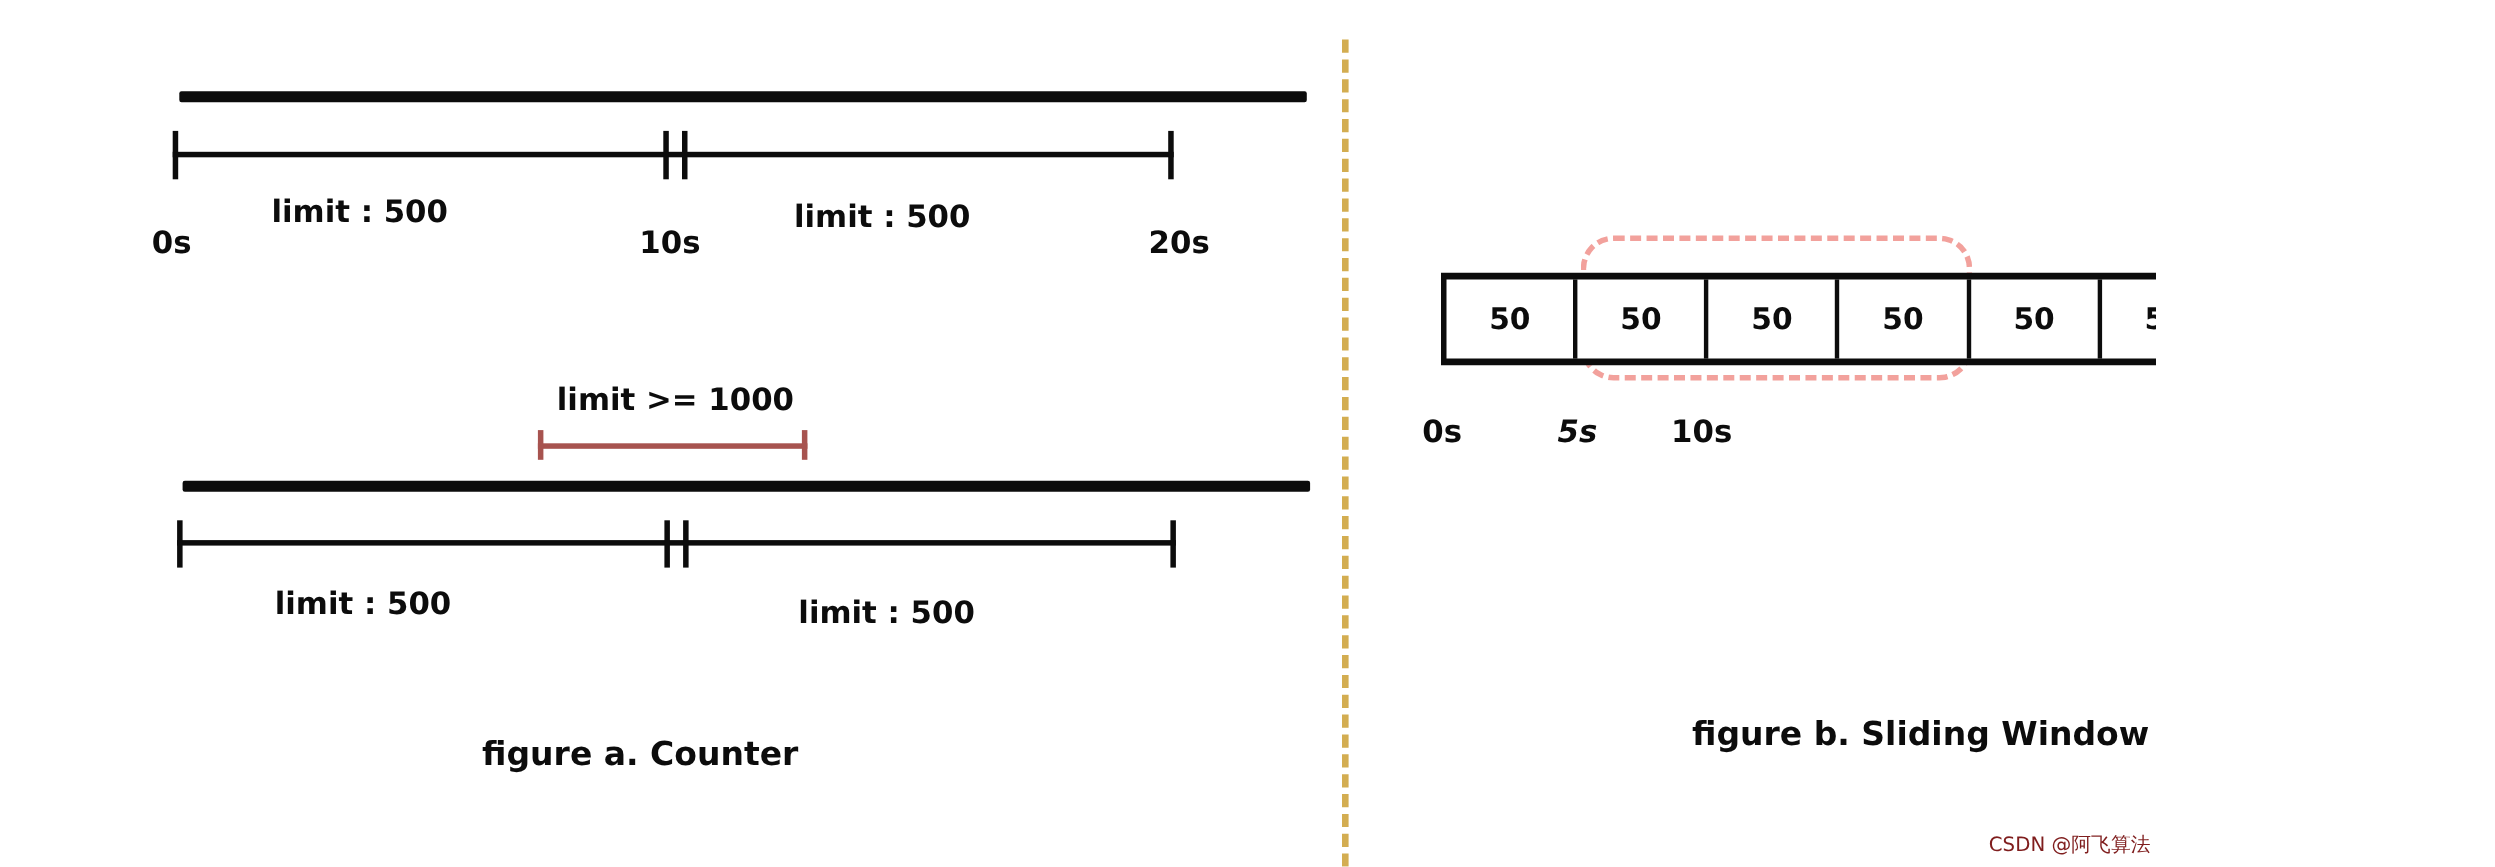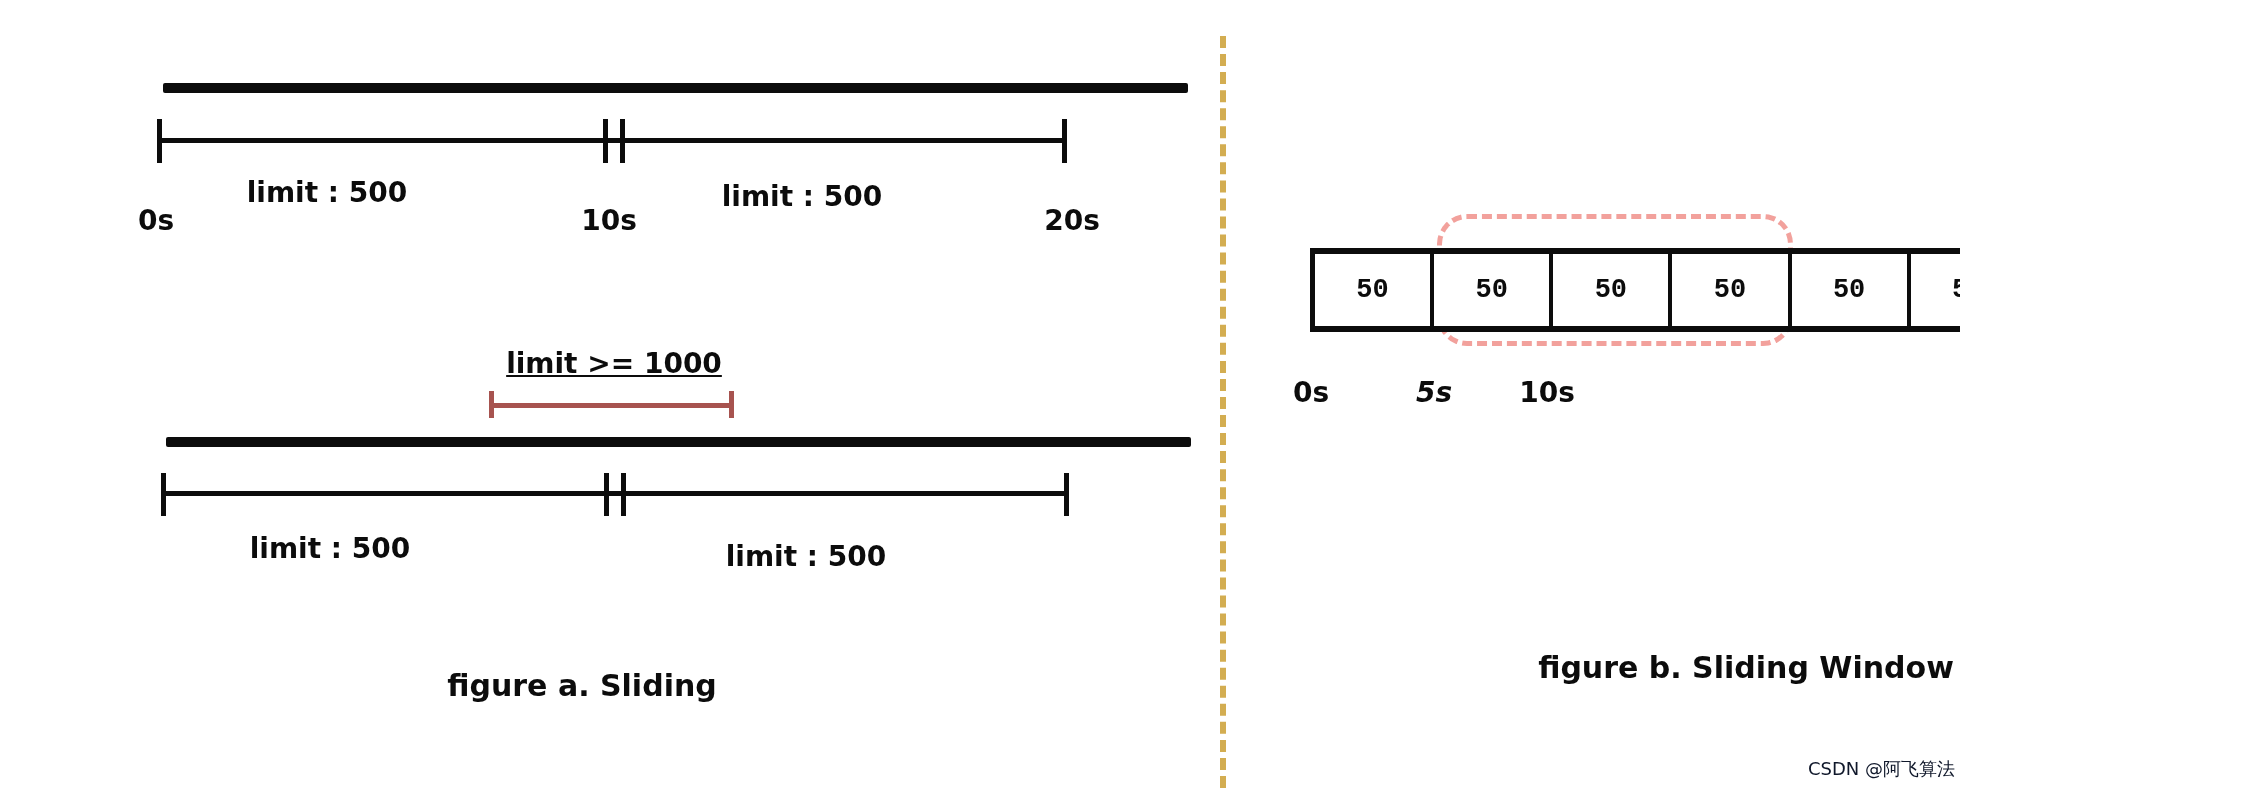--- a/index.html
+++ b/index.html
@@ -78,21 +78,21 @@
   #red-bracket .tick  { background: #a7534f; }
   #red-bracket .t1 { left: 0; }
   #red-bracket .t2 { left: 240px; }
 
   
   #lbl-a-limit1   { left: 327px;  top: 179px; }
   #lbl-a-0s       { left: 156px;  top: 207px; }
   #lbl-a-10s      { left: 609px;  top: 207px; }
   #lbl-a-limit2   { left: 802px;  top: 183px; }
   #lbl-a-20s      { left: 1072px; top: 207px; }
-  #lbl-a-overlay  { left: 614px;  top: 350px; text-decoration: underline; }
+  #lbl-a-overlay  { left: 614px;  top: 350px; }
   #lbl-a-limit3   { left: 330px;  top: 535px; }
   #lbl-a-limit4   { left: 806px;  top: 543px; }
   #caption-a      { left: 582px;  top: 671px; }
 
   
   #divider {
     position: absolute;
     left: 1220px;
     top: 36px;
     height: 752px;
@@ -125,38 +125,37 @@
     box-sizing: border-box;
   }
   .cell {
     flex: 1;
     display: flex;
     align-items: center;
     justify-content: center;
     font-size: 27px;
     font-weight: 700;
     border-left: 4px solid #0c0c0c;
-    font-family: Liberation Mono, monospace;
   }
   .cell:first-child { border-left: none; }
 
   #lbl-b-0s  { left: 1311px; top: 379px; }
   #lbl-b-5s  { left: 1434px; top: 379px; font-style: italic; }
   #lbl-b-10s { left: 1547px; top: 379px; }
   #caption-b { left: 1746px; top: 653px; }
 
   
   #watermark {
     position: absolute;
     right: 5px;
     top: 758px;
     font-size: 18px;
     line-height: 1.2;
     font-weight: 400;
-    color: #0f172a;
+    color: #7f1d1d;
   }
 </style>
 </head>
 <body>
 
 <div class="stage">
 
   <div>
 
     <div class="hbar" id="bar-top"></div>
@@ -189,21 +188,21 @@
       <div class="bline"></div>
       <div class="tick t1"></div>
       <div class="tick t2"></div>
       <div class="tick t3"></div>
       <div class="tick t4"></div>
     </div>
 
     <span class="lbl" id="lbl-a-limit3">limit : 500</span>
     <span class="lbl" id="lbl-a-limit4">limit : 500</span>
 
-    <span class="lbl caption" id="caption-a">figure a. Sliding</span>
+    <span class="lbl caption" id="caption-a">figure a. Counter</span>
   </div>
 
   <div id="divider"></div>
 
   <div>
 
     <div id="window-outline"></div>
 
     <div id="cell-row">
       <div class="cell">50</div>

